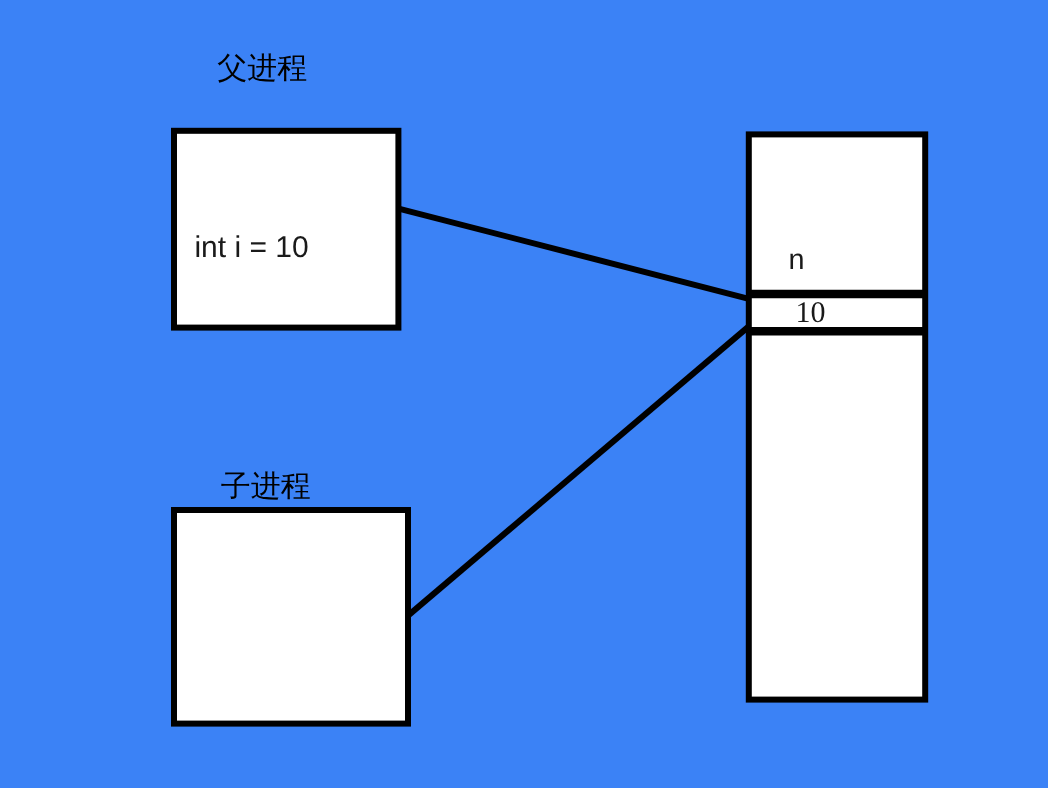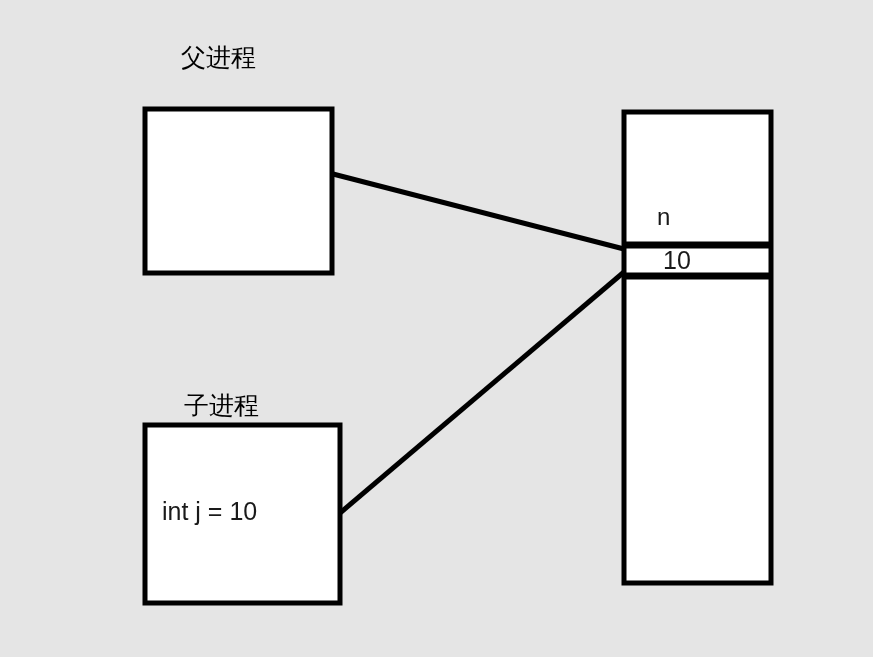--- a/index.html
+++ b/index.html
@@ -4,21 +4,21 @@
 <style>
   html, body {
     margin: 0;
     padding: 0;
     background: #ffffff;
   }
   #canvas {
     position: relative;
     width: 873px;
     height: 657px;
-    background: #e5e5e5;
+    background: #3b82f6;
     overflow: hidden;
     font-family: "Liberation Sans", "DejaVu Sans", sans-serif;
   }
   .svg-layer {
     position: absolute;
     left: 0;
     top: 0;
     width: 873px;
     height: 657px;
   }
@@ -42,20 +42,21 @@
     color: #1a1a1a;
     white-space: nowrap;
     line-height: 1;
   }
   .mem-cell-value {
     position: absolute;
     font-size: 25px;
     color: #1a1a1a;
     white-space: nowrap;
     line-height: 1;
+    font-family: Liberation Serif, serif;
   }
 </style>
 </head>
 <body>
 
 <div id="canvas">
 
   <svg class="svg-layer" viewBox="0 0 873 657" xmlns="http://www.w3.org/2000/svg">
 
     <rect x="145" y="109" width="187" height="164" fill="#ffffff" stroke="#000000" stroke-width="5"></rect>
@@ -69,22 +70,22 @@
     <line x1="622" y1="276" x2="773" y2="276" stroke="#000000" stroke-width="7"></line>
 
     <line x1="333" y1="174" x2="624" y2="249" stroke="#000000" stroke-width="5"></line>
 
     <line x1="340" y1="513" x2="624" y2="272" stroke="#000000" stroke-width="5"></line>
 
   </svg>
 
   <div class="proc-title" style="left:181px; top:45px;">父进程</div>
 
+  <div class="box-label" style="left:162px; top:194px;">int i = 10</div>
 
   <div class="proc-title" style="left:184px; top:365px;margin-top:28px;">子进程</div>
 
-  <div class="box-label" style="left:162px; top:499px;">int j = 10</div>
 
   <div class="mem-var-name" style="left:657px; top:205px;">n</div>
 
   <div class="mem-cell-value" style="left:663px; top:248px;">10</div>
 
 </div>
 
 </body></html>

